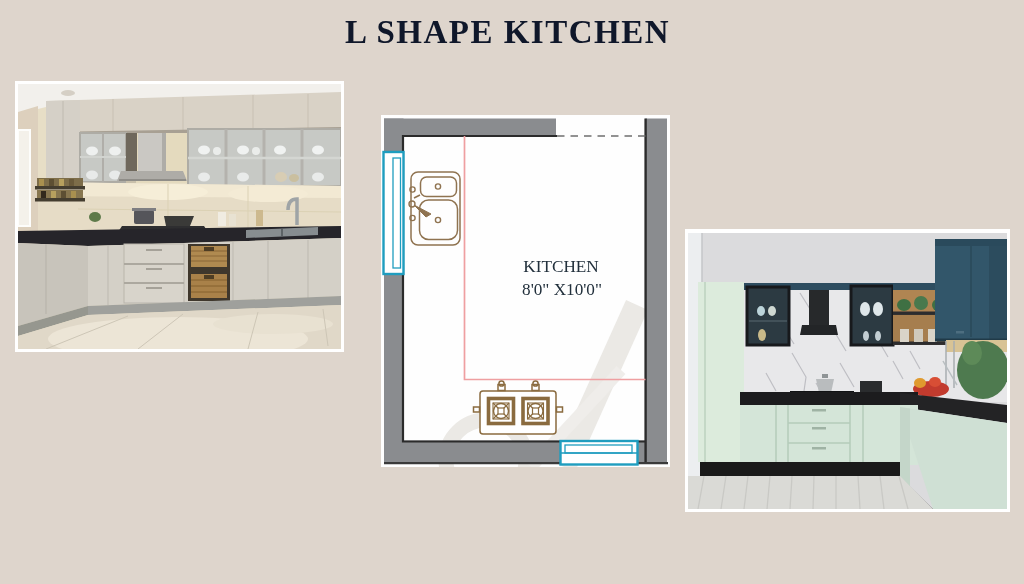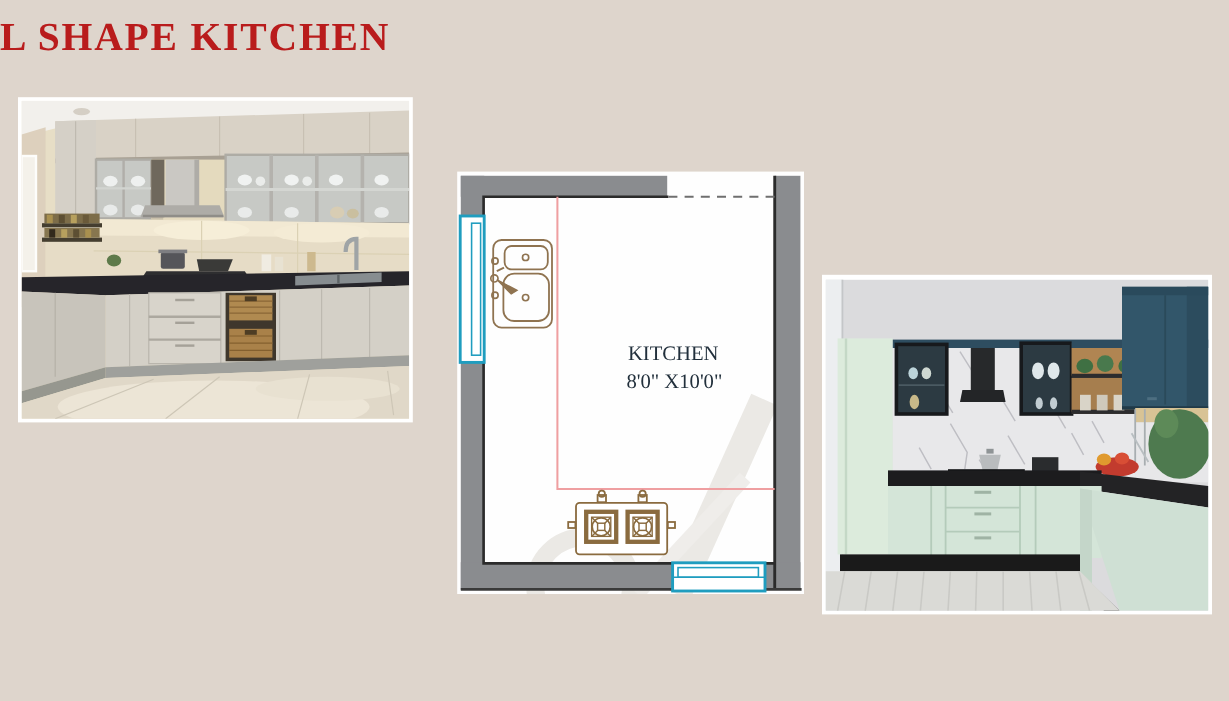--- a/index.html
+++ b/index.html
@@ -3,21 +3,21 @@
 <meta charset="utf-8">
 <style>
   html,body{margin:0;padding:0;}
   body{width:1024px;height:584px;background:#ded5cc;position:relative;overflow:hidden;
        font-family:"Liberation Serif", serif;}
   .abs{position:absolute;}
 </style>
 </head>
 <body>
 
-<div class="abs" id="title" style="left:0;top:14px;width:983px;text-align:left;font-weight:bold;font-size:33px;letter-spacing:1.5px;color:#b91c1c;">L SHAPE KITCHEN</div>
+<div class="abs" id="title" style="left:16px;top:14px;width:983px;text-align:center;font-weight:bold;font-size:33px;letter-spacing:1.5px;color:#0f172a;">L SHAPE KITCHEN</div>
 
 <div class="abs" style="left:15px;top:81px;width:329px;height:271px;background:#fff;">
 <svg class="abs" style="left:3px;top:3px;" width="323" height="265" viewBox="0 0 323 265">
 
 <rect x="0" y="0" width="323" height="265" fill="#e7dec6"></rect>
 
 <polygon points="0,0 323,0 323,10 48,18 0,30" fill="#f2f0ec"></polygon>
 
 <ellipse cx="50" cy="9" rx="7" ry="3" fill="#d5cfc5"></ellipse>
 
@@ -146,21 +146,21 @@
 <polygon points="0,252 70,231 323,221 323,265 0,265" fill="#e0d8c8"></polygon>
 <ellipse cx="160" cy="255" rx="130" ry="22" fill="#ece5d6"></ellipse>
 <ellipse cx="255" cy="240" rx="60" ry="10" fill="#e8e1d1"></ellipse>
 <line x1="28" y1="265" x2="110" y2="232" stroke="#cdc6b6" stroke-width="1"></line>
 <line x1="120" y1="265" x2="165" y2="230" stroke="#cdc6b6" stroke-width="1"></line>
 <line x1="230" y1="265" x2="240" y2="228" stroke="#cdc6b6" stroke-width="1"></line>
 <line x1="310" y1="262" x2="305" y2="225" stroke="#cdc6b6" stroke-width="1"></line>
 </svg>
 </div>
 
-<div class="abs" style="left:381px;top:115px;width:289px;height:352px;background:#fefefe;margin-top:28px;">
+<div class="abs" style="left:381px;top:115px;width:289px;height:352px;background:#fefefe;">
 <svg class="abs" style="left:0;top:0;" width="289" height="352" viewBox="0 0 289 352">
 
 <g stroke="#ebe9e5" fill="none">
 <circle cx="105" cy="345" r="40" stroke-width="15" stroke="#ebe9e5"></circle>
 <line x1="256" y1="190" x2="183" y2="352" stroke-width="24" stroke="#ebe9e5"></line>
 <line x1="150" y1="352" x2="240" y2="255" stroke-width="12" stroke="#efedea"></line>
 </g>
 
 <rect x="22" y="21" width="242" height="305" fill="none"></rect>
 

